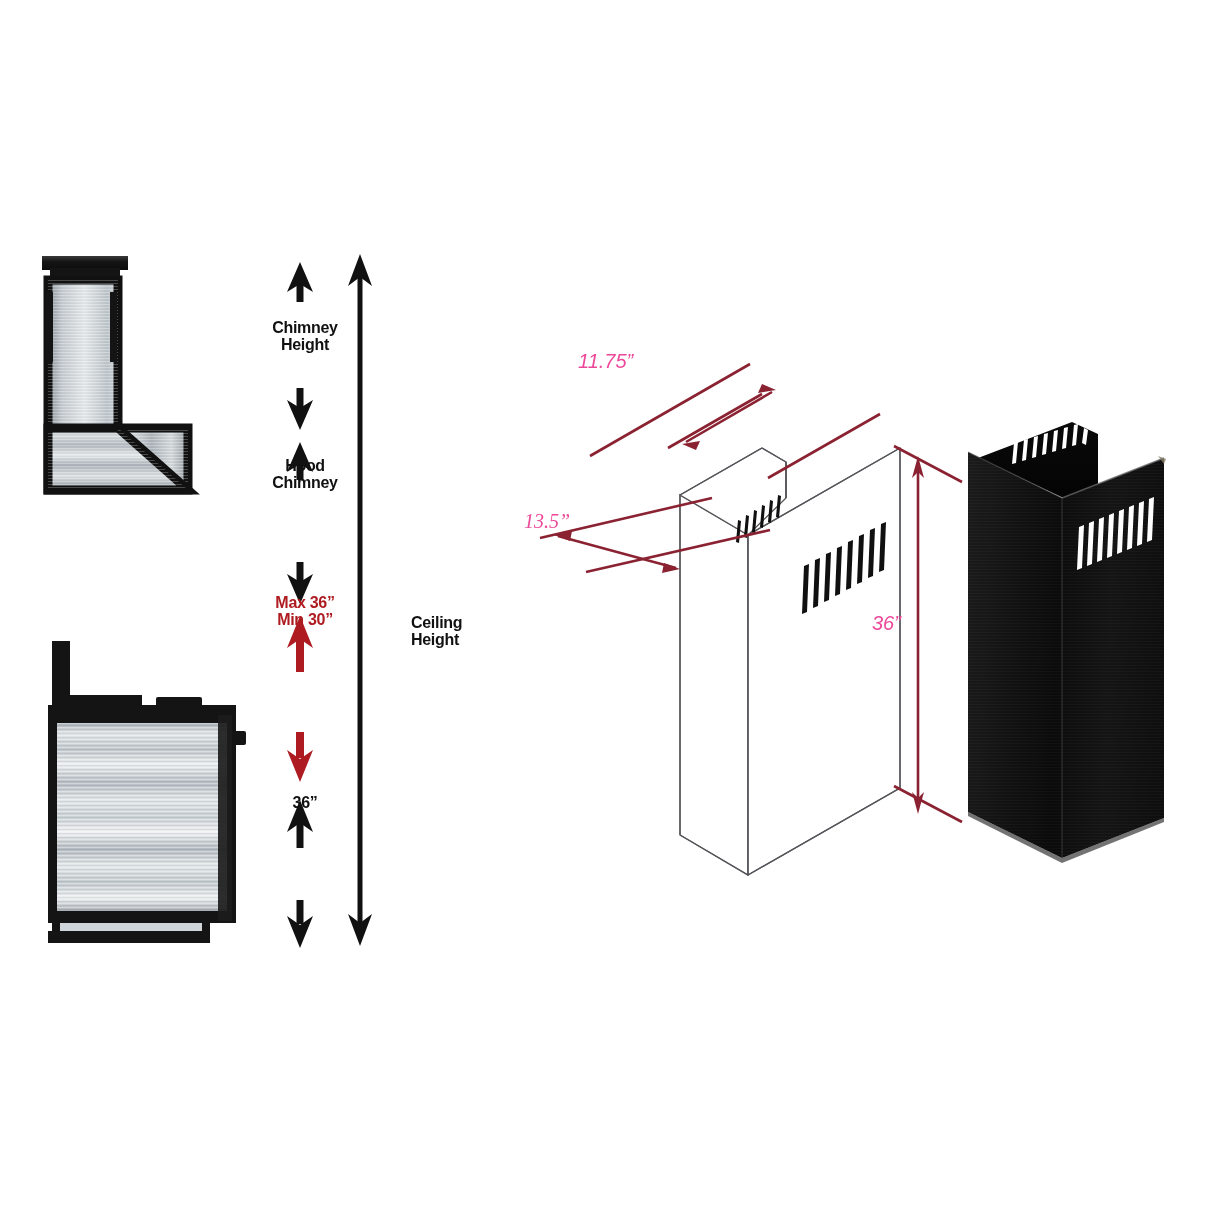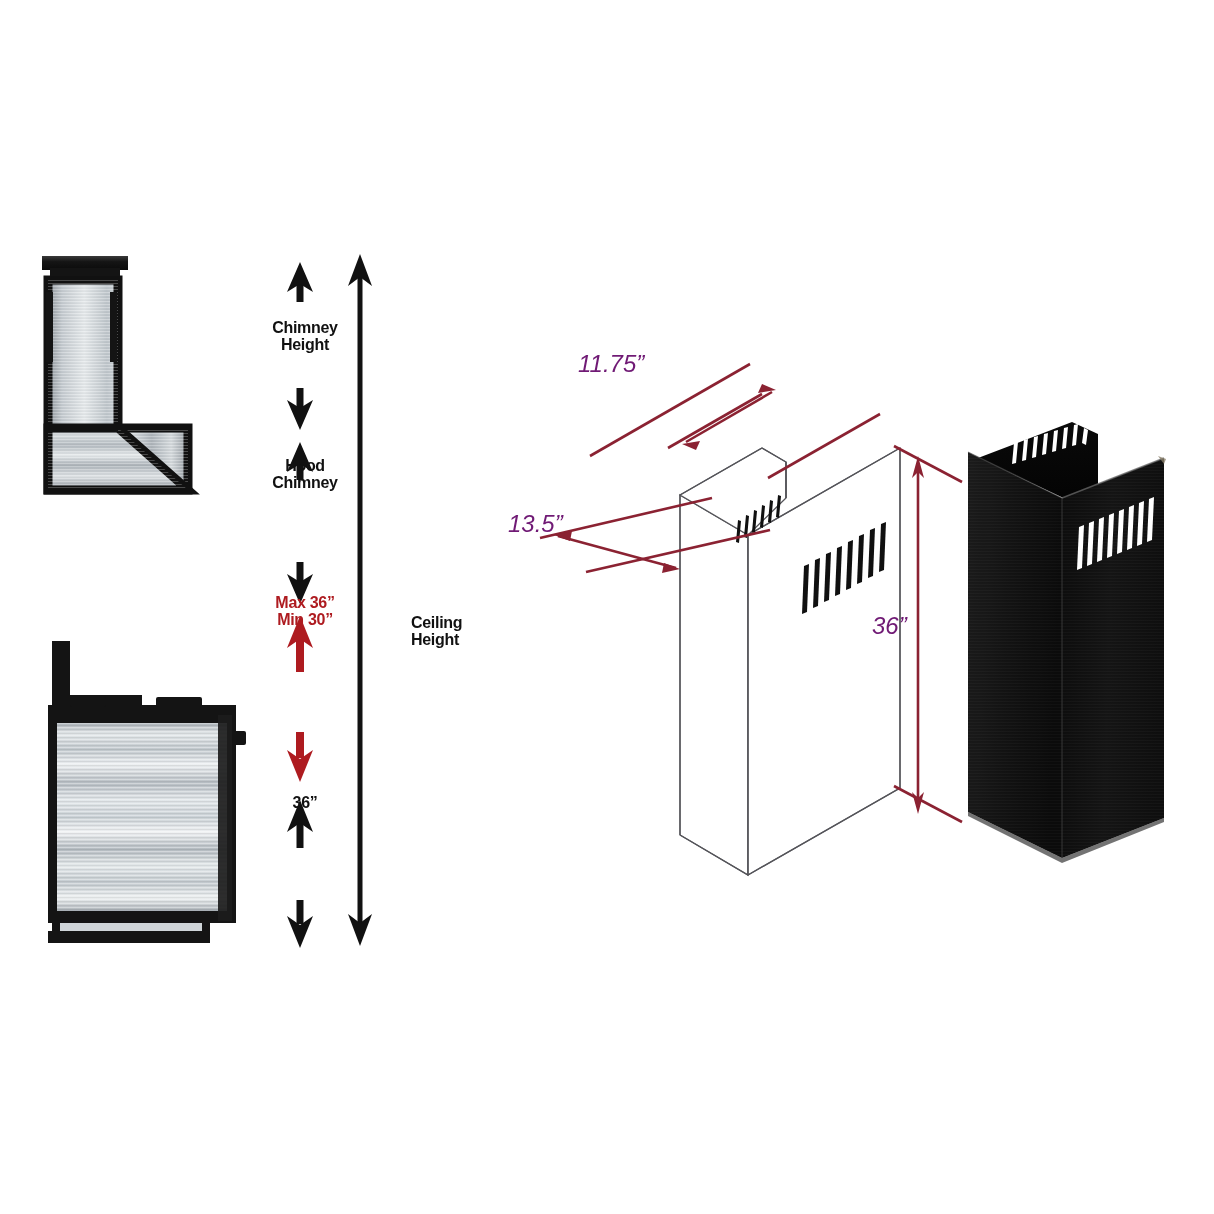--- a/index.html
+++ b/index.html
@@ -43,22 +43,22 @@
     white-space: pre-line;
   }
   .lbl.red { color: #AE1B20; }
   .lbl.big { font-size: 16px; }
 
   .dimtext {
     position: absolute;
     font-family: "Liberation Sans", sans-serif;
     font-style: italic;
     font-weight: normal;
-    color: #701a75;
-    font-size: 24px;
+    color: #ec4899;
+    font-size: 20px;
     white-space: nowrap;
   }
   svg { display: block; overflow: visible; }
 </style>
 </head>
 <body>
 
 <div id="stage">
 
   <div class="panel" id="left-panel">
@@ -292,21 +292,21 @@
       </g>
       <g stroke="#8B2232" stroke-width="2.6" fill="none">
         <line x1="418" y1="140" x2="418" y2="470"></line>
         <path d="M 418,126 L 424,148 L 418,142 L 412,148 Z" fill="#8B2232" stroke="none"></path>
         <path d="M 418,484 L 424,462 L 418,468 L 412,462 Z" fill="#8B2232" stroke="none"></path>
       </g>
     </svg>
 
     <div class="dimtext" style="left:78px; top:20px;">11.75”</div>
 
-    <div class="dimtext" style="left:8px; top:180px;">13.5”</div>
+    <div class="dimtext" style="left:24px; top:180px;font-family:Liberation Serif, serif;">13.5”</div>
 
     <div class="dimtext" style="left:372px; top:282px;">36”</div>
   </div>
 
   <div class="panel" id="right-panel">
     <svg width="250" height="490" viewBox="0 0 250 490">
       <defs>
         <linearGradient id="faceL" x1="0" y1="0" x2="1" y2="0.2">
           <stop offset="0%" stop-color="#1e1e1e"></stop>
           <stop offset="45%" stop-color="#151515"></stop>

